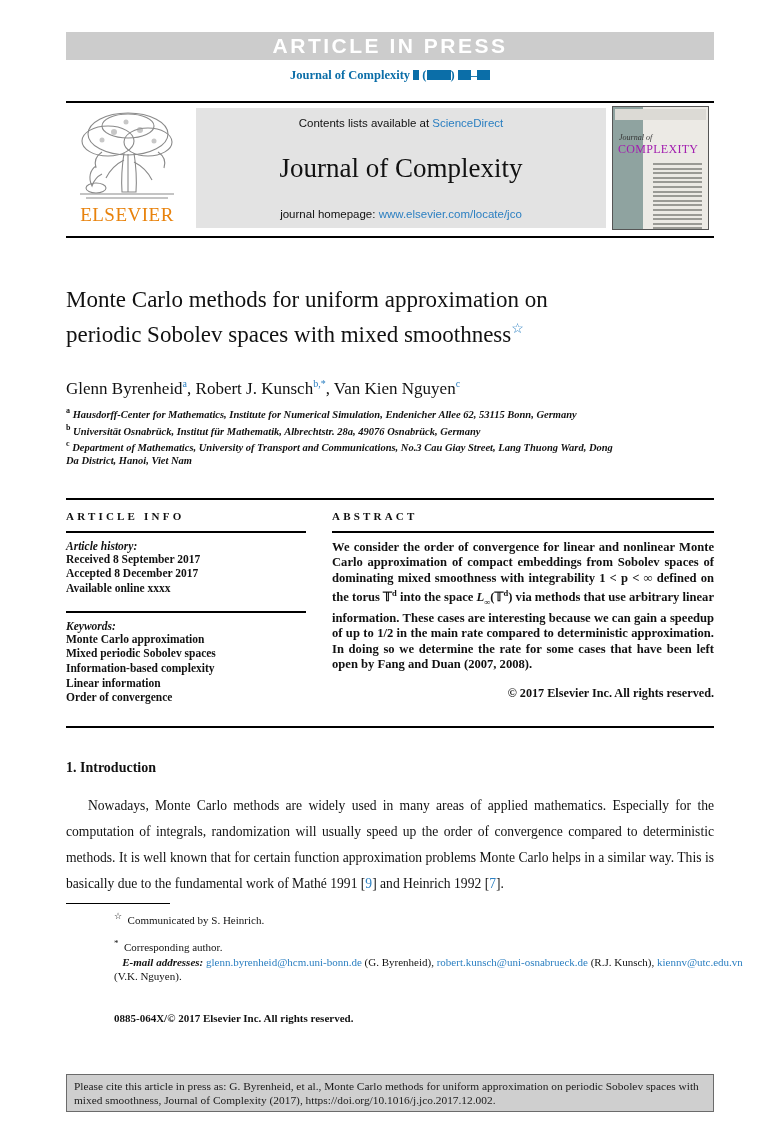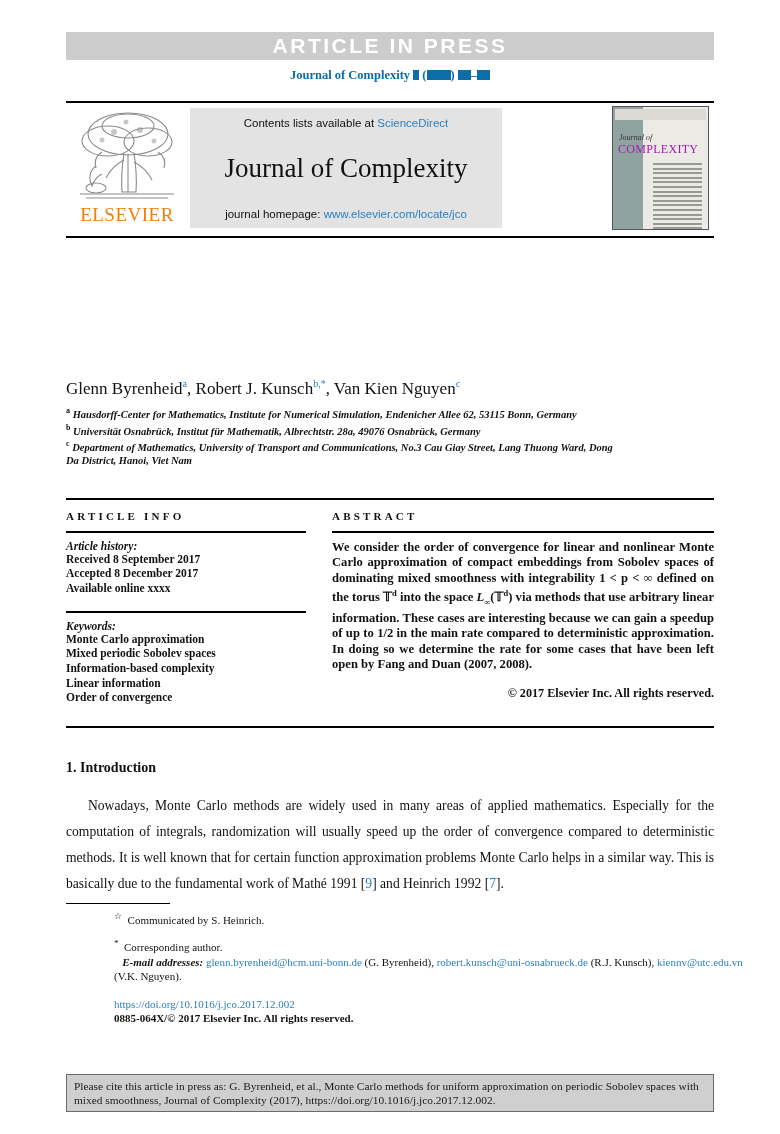--- a/index.html
+++ b/index.html
@@ -77,22 +77,22 @@
     left: 0; bottom: 2px;
     width: 122px;
     text-align: center;
     font-family: Liberation Serif, serif;
     font-size: 19px;
     letter-spacing: 0.5px;
     color: #e8820c;
   }
   .banner {
     position: absolute;
-    left: 124px; top: 2px;
-    width: 312px; height: 120px;
+    left: 130px; top: 2px;
+    width: 410px; height: 120px;
     background: #e3e3e3;
     display: flex;
     flex-direction: column;
     align-items: center;
     justify-content: space-between;
     padding: 9px 0 8px 0;
     box-sizing: border-box;
   }
   .banner-line1 {
     font-family: "Liberation Sans", sans-serif;
@@ -417,20 +417,23 @@
           <i></i>
           <i></i>
           <i></i>
           <i></i>
       </div>
     </div>
   </div>
 
   <div class="rule-bot"></div>
 
+  <div class="title">
+    <span>Monte Carlo methods for uniform approximation on periodic Sobolev spaces with mixed smoothness</span><span class="star">☆</span>
+  </div>
 
   <div class="authors">
     <span>Glenn Byrenheid</span><span class="sup">a</span>,
     <span>Robert J. Kunsch</span><span class="sup">b,*</span>,
     <span>Van Kien Nguyen</span><span class="sup">c</span>
   </div>
 
   <div class="affils">
     <p><span class="mark">a</span> <span>Hausdorff-Center for Mathematics, Institute for Numerical Simulation, Endenicher Allee 62, 53115 Bonn, Germany</span></p>
     <p><span class="mark">b</span> <span>Universität Osnabrück, Institut für Mathematik, Albrechtstr. 28a, 49076 Osnabrück, Germany</span></p>
@@ -483,22 +486,19 @@
   <div class="fn fn-mail">
     &nbsp;&nbsp;&nbsp;<span class="lead">E-mail addresses:</span>
     <span class="link">glenn.byrenheid@hcm.uni-bonn.de</span>
     <span>(G. Byrenheid)</span>,
     <span class="link">robert.kunsch@uni-osnabrueck.de</span>
     <span>(R.J. Kunsch)</span>,
     <span class="link">kiennv@utc.edu.vn</span>
     <span>(V.K. Nguyen)</span>.
   </div>
 
-  <div class="fn fn-doi">
-    <span class="link">https://doi.org/10.1016/j.jco.2017.12.002</span>
-  </div>
   <div class="fn fn-issn">0885-064X/© 2017 Elsevier Inc. All rights reserved.</div>
 
   <div class="cite-box">
     <span>Please cite this article in press as: G. Byrenheid, et al., Monte Carlo methods for uniform approximation on periodic Sobolev spaces with mixed smoothness, Journal of Complexity (2017), https://doi.org/10.1016/j.jco.2017.12.002.</span>
   </div>
 
 </div>
 
 </body></html>

